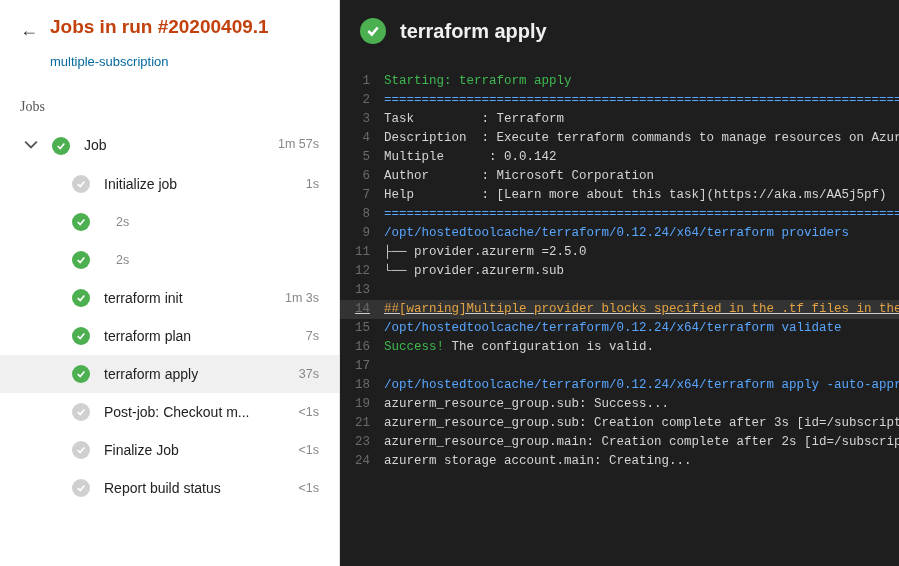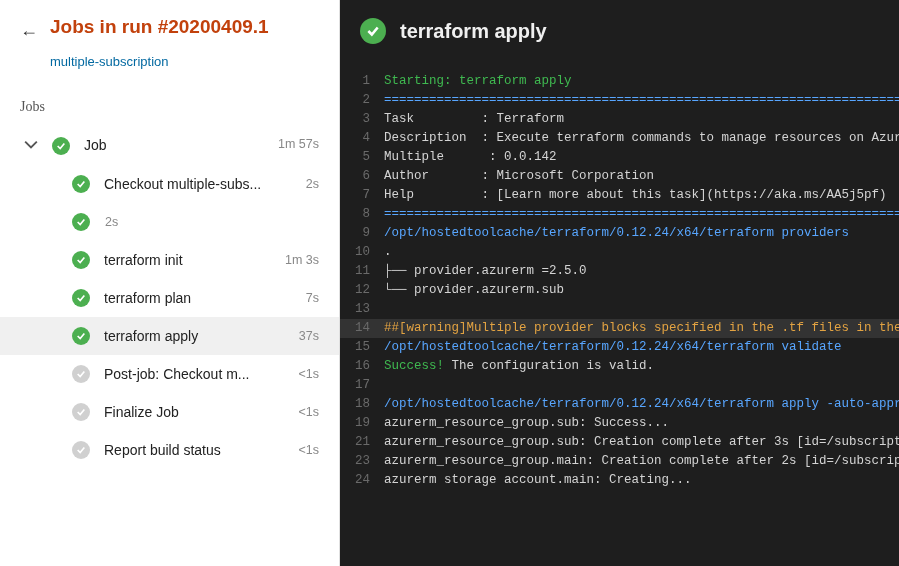--- a/index.html
+++ b/index.html
@@ -78,21 +78,21 @@
   flex: 1;
   font-size: 14px;
   color: #222;
   white-space: nowrap;
   overflow: hidden;
   text-overflow: ellipsis;
 }
 .job-duration {
   font-size: 12.5px;
   color: #888;
-  margin-left: 1px;
+  margin-left: 12px;
 }
 .step-list { }
 .step-item {
   display: flex;
   align-items: center;
   padding: 10px 20px 10px 72px;
   cursor: pointer;
 }
 .step-item.selected { background: #f0f0f0; }
 .step-item .job-name { font-size: 14px; }
@@ -123,21 +123,21 @@
   flex: 1;
   overflow: hidden;
   font-family: Consolas, "Courier New", monospace;
   font-size: 12.5px;
   line-height: 19px;
 }
 .log-line {
   display: flex;
   white-space: pre;
 }
-.log-line.hl { background: #333333; }
+.log-line.hl { background: #333333; text-decoration: underline; }
 .gutter {
   width: 44px;
   text-align: right;
   padding-right: 14px;
   color: #6a6a6a;
   flex-shrink: 0;
   user-select: none;
 }
 .log-text { flex: 1; overflow: hidden; }
 .c-green { color: #3fb950; }
@@ -168,26 +168,34 @@
       <span class="status-circle status-success">
         <svg viewBox="0 0 12 12">
             <path d="M2 6 L5 9 L10 3" stroke="#fff" stroke-width="2" fill="none"></path>
           </svg>
       </span>
       <span class="job-name">Job</span>
       <span class="job-duration">1m 57s</span>
     </div>
     <div class="step-list" id="step-list">
         <div class="step-item">
-          <span class="status-circle status-success">
-            <svg viewBox="0 0 12 12">
-              <path d="M2 6 L5 9 L10 3" stroke="#fff" stroke-width="2" fill="none"></path>
-            </svg>
-          </span>
-          <span class="job-name">Checkout multiple-subs...</span>
+          <span class="status-circle status-neutral">
+            <svg viewBox="0 0 12 12">
+              <path d="M2 6 L5 9 L10 3" stroke="#fff" stroke-width="2" fill="none"></path>
+            </svg>
+          </span>
+          <span class="job-name">Initialize job</span>
+          <span class="job-duration">1s</span>
+        </div>
+        <div class="step-item">
+          <span class="status-circle status-success">
+            <svg viewBox="0 0 12 12">
+              <path d="M2 6 L5 9 L10 3" stroke="#fff" stroke-width="2" fill="none"></path>
+            </svg>
+          </span>
           <span class="job-duration">2s</span>
         </div>
         <div class="step-item">
           <span class="status-circle status-success">
             <svg viewBox="0 0 12 12">
               <path d="M2 6 L5 9 L10 3" stroke="#fff" stroke-width="2" fill="none"></path>
             </svg>
           </span>
           <span class="job-duration">2s</span>
         </div>
@@ -261,21 +269,20 @@
   <div class="log-body" id="log-body">
       <div class="log-line"><span class="gutter">1</span><span class="log-text"><span class="c-green">Starting: terraform apply</span></span></div>
       <div class="log-line"><span class="gutter">2</span><span class="log-text"><span class="c-blue">==============================================================================</span></span></div>
       <div class="log-line"><span class="gutter">3</span><span class="log-text"><span class="c-white">Task         : Terraform</span></span></div>
       <div class="log-line"><span class="gutter">4</span><span class="log-text"><span class="c-white">Description  : Execute terraform commands to manage resources on AzureRM, Ama</span></span></div>
       <div class="log-line"><span class="gutter">5</span><span class="log-text"><span class="c-white">Multiple      : 0.0.142</span></span></div>
       <div class="log-line"><span class="gutter">6</span><span class="log-text"><span class="c-white">Author       : Microsoft Corporation</span></span></div>
       <div class="log-line"><span class="gutter">7</span><span class="log-text"><span class="c-white">Help         : [Learn more about this task](</span><span class="c-white c-under">https://aka.ms/AA5j5pf</span><span class="c-white">)</span></span></div>
       <div class="log-line"><span class="gutter">8</span><span class="log-text"><span class="c-blue">==============================================================================</span></span></div>
       <div class="log-line"><span class="gutter">9</span><span class="log-text"><span class="c-blue">/opt/hostedtoolcache/terraform/0.12.24/x64/terraform providers</span></span></div>
-      <div class="log-line"><span class="gutter">10</span><span class="log-text"><span class="c-white">.</span></span></div>
       <div class="log-line"><span class="gutter">11</span><span class="log-text"><span class="c-white">├── provider.azurerm =2.5.0</span></span></div>
       <div class="log-line"><span class="gutter">12</span><span class="log-text"><span class="c-white">└── provider.azurerm.sub</span></span></div>
       <div class="log-line"><span class="gutter">13</span><span class="log-text"><span class=""></span></span></div>
       <div class="log-line hl"><span class="gutter">14</span><span class="log-text"><span class="c-orange">##[warning]Multiple provider blocks specified in the .tf files in the current</span></span></div>
       <div class="log-line"><span class="gutter">15</span><span class="log-text"><span class="c-blue">/opt/hostedtoolcache/terraform/0.12.24/x64/terraform validate</span></span></div>
       <div class="log-line"><span class="gutter">16</span><span class="log-text"><span class="c-green">Success!</span><span class="c-white"> The configuration is valid.</span></span></div>
       <div class="log-line"><span class="gutter">17</span><span class="log-text"><span class=""></span></span></div>
       <div class="log-line"><span class="gutter">18</span><span class="log-text"><span class="c-blue">/opt/hostedtoolcache/terraform/0.12.24/x64/terraform apply -auto-approve</span></span></div>
       <div class="log-line"><span class="gutter">19</span><span class="log-text"><span class="c-white">azurerm_resource_group.sub: Success...</span></span></div>
       <div class="log-line"><span class="gutter">21</span><span class="log-text"><span class="c-white">azurerm_resource_group.sub: Creation complete after 3s [id=/subscriptions/994</span></span></div>

